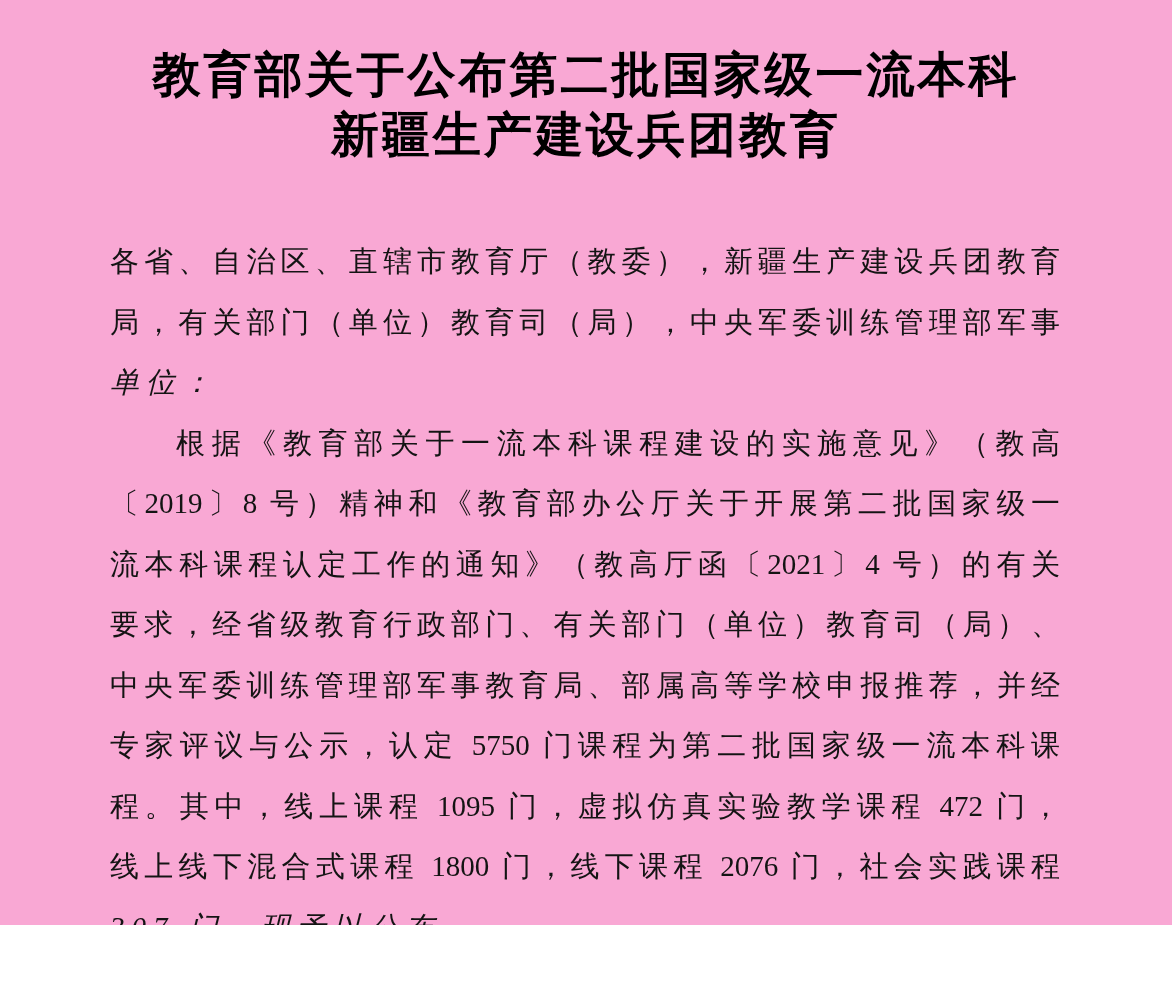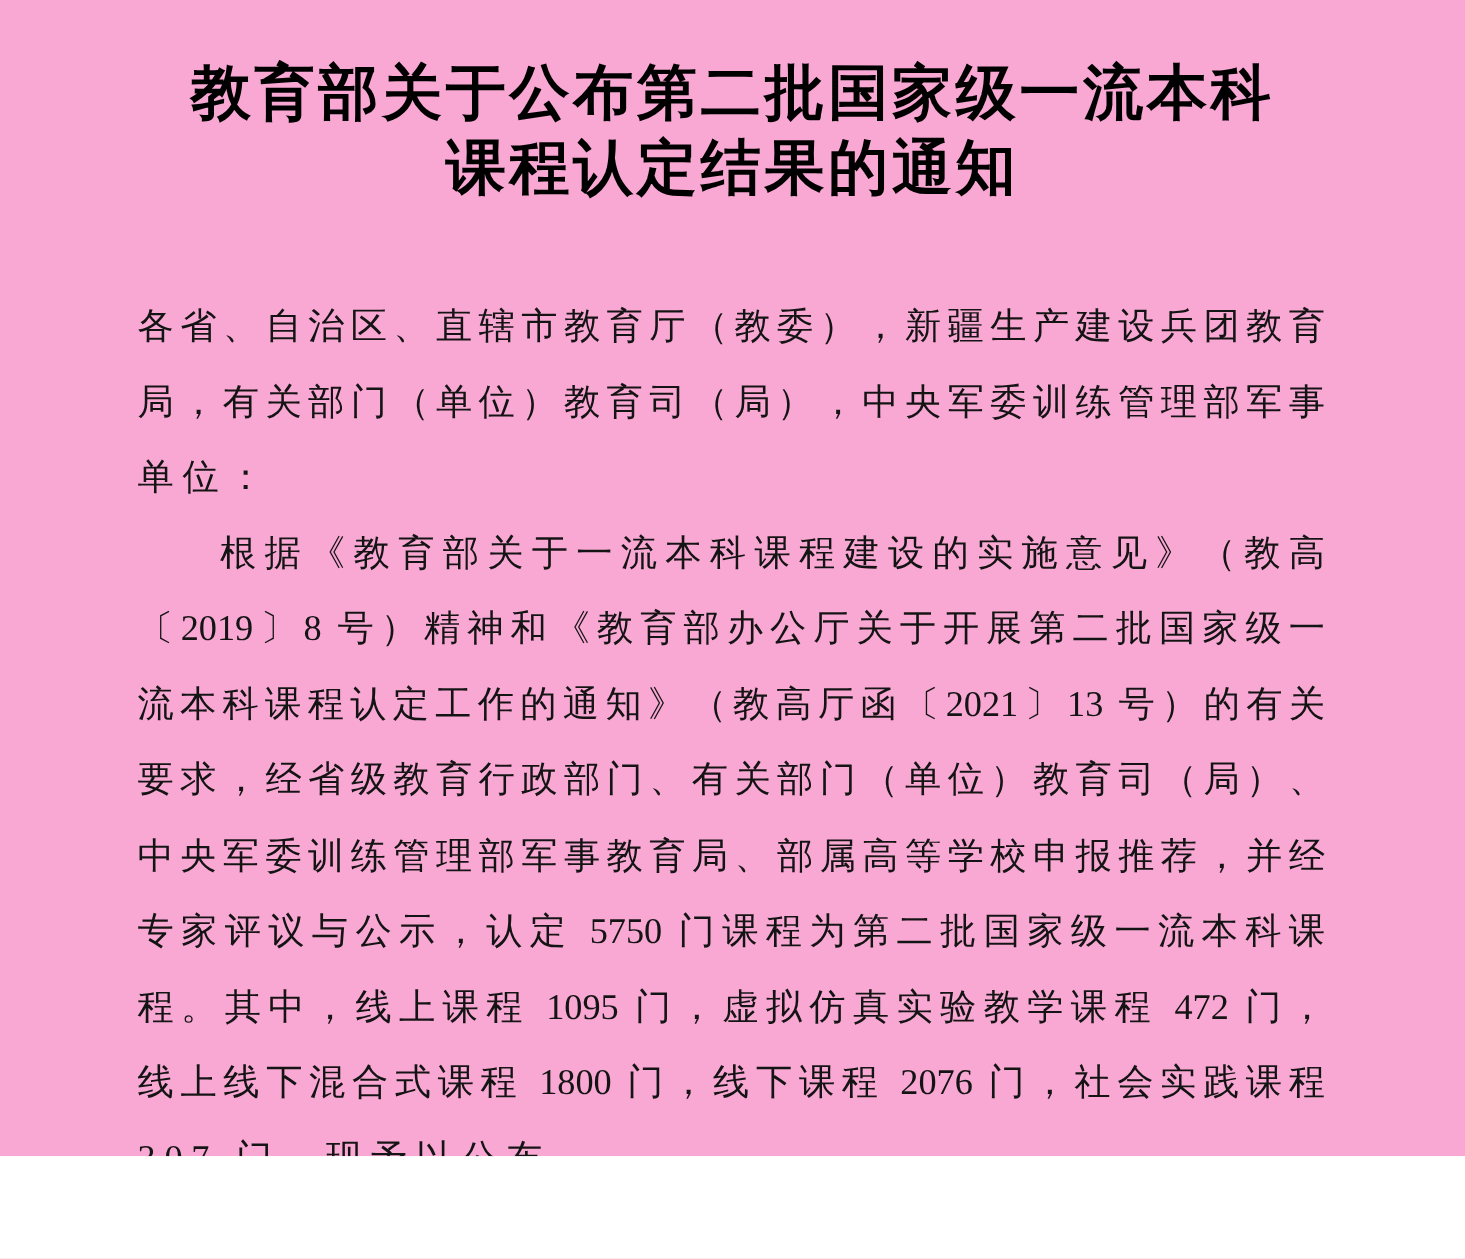--- a/index.html
+++ b/index.html
@@ -34,42 +34,43 @@
     height: 60.5px;
     text-align: justify;
     text-align-last: justify;
     white-space: nowrap;
   }
   .bline.no-stretch {
     text-align: center;
     text-align-last: left;
     letter-spacing: 7px;
     white-space: nowrap;
+    font-style: italic;
   }
   .bline.indent {
     text-indent: 66px;
   }
 </style>
 </head>
 <body>
 
 <div class="page">
 
   <h1 class="title">
     <div class="title-line">教育部关于公布第二批国家级一流本科</div>
-    <div class="title-line">课程认定结果的通知</div>
+    <div class="title-line">新疆生产建设兵团教育</div>
   </h1>
 
   <div class="body-block">
     <div class="bline">各省、自治区、直辖市教育厅（教委），新疆生产建设兵团教育</div>
     <div class="bline">局，有关部门（单位）教育司（局），中央军委训练管理部军事</div>
     <div class="bline no-stretch">单位：</div>
     <div class="bline indent">根据《教育部关于一流本科课程建设的实施意见》（教高</div>
     <div class="bline">〔2019〕8 号）精神和《教育部办公厅关于开展第二批国家级一</div>
-    <div class="bline">流本科课程认定工作的通知》（教高厅函〔2021〕13 号）的有关</div>
+    <div class="bline">流本科课程认定工作的通知》（教高厅函〔2021〕4 号）的有关</div>
     <div class="bline">要求，经省级教育行政部门、有关部门（单位）教育司（局）、</div>
     <div class="bline">中央军委训练管理部军事教育局、部属高等学校申报推荐，并经</div>
     <div class="bline">专家评议与公示，认定 5750 门课程为第二批国家级一流本科课</div>
     <div class="bline">程。其中，线上课程 1095 门，虚拟仿真实验教学课程 472 门，</div>
     <div class="bline">线上线下混合式课程 1800 门，线下课程 2076 门，社会实践课程</div>
     <div class="bline no-stretch">307 门。现予以公布。</div>
   </div>
 
 </div>
 

